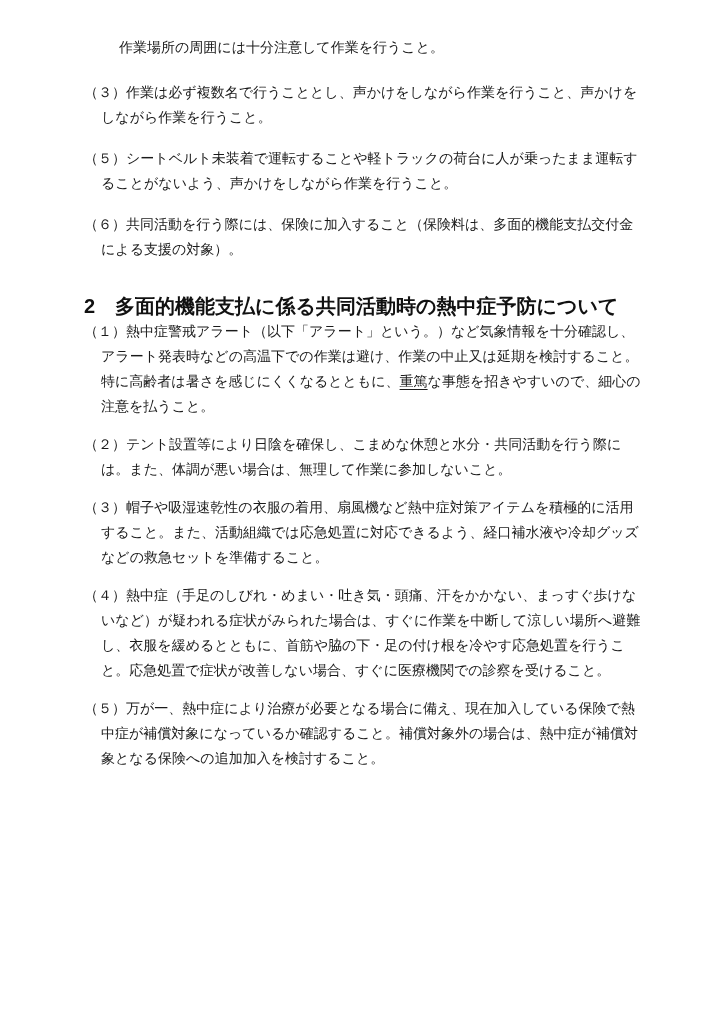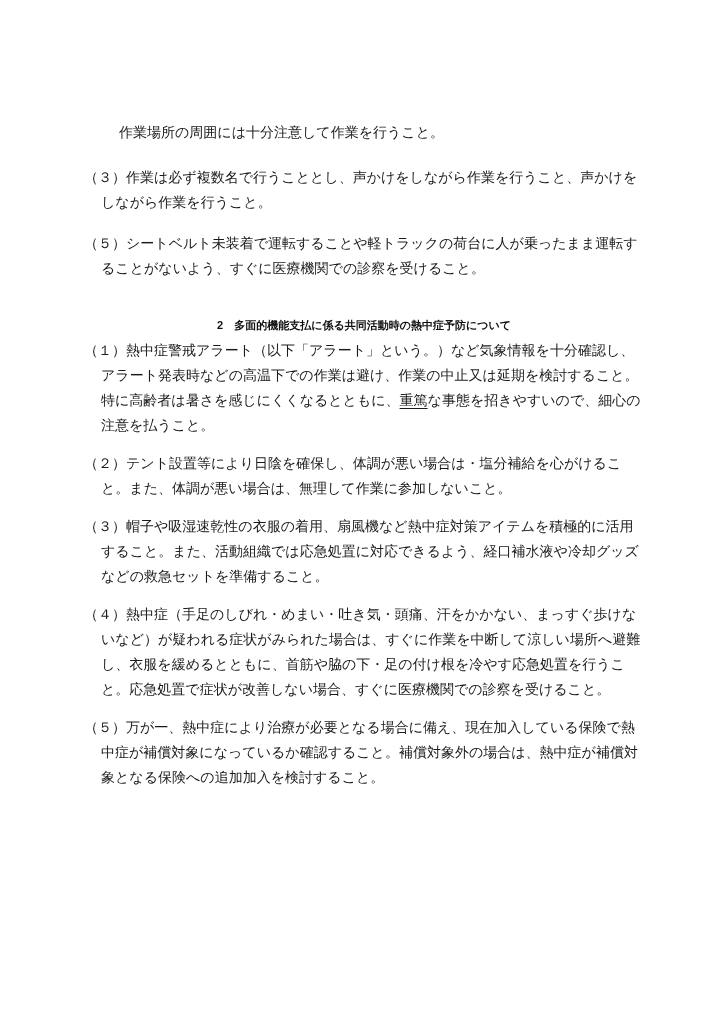--- a/index.html
+++ b/index.html
@@ -6,21 +6,21 @@
     margin: 0;
     padding: 0;
     background: #ffffff;
   }
   .page {
     position: relative;
     width: 724px;
     height: 1024px;
     background: #ffffff;
     box-sizing: border-box;
-    padding: 120px 82px 40px 84px;
+    padding: 35px 82px 40px 84px;
     font-family: "Liberation Serif", "DejaVu Serif", serif;
     font-size: 14px;
     line-height: 25px;
     color: #1a1a1a;
     overflow: hidden;
   }
   .content {
     width: 560px;
   }
   
@@ -37,52 +37,52 @@
   .item .marker {
     letter-spacing: 0;
   }
   .sec2 .item {
     margin-bottom: 13px;
   }
   .section-heading {
     margin: 32px 0 0 0;
     font-family: "Liberation Sans", "DejaVu Sans", sans-serif;
     font-weight: 700;
-    font-size: 11px;
+    font-size: 20px;
     line-height: 25px;
     color: #111111;
-    text-align: center;
   }
   .u {
     text-decoration: underline;
     text-underline-offset: 3px;
   }
 </style>
 </head>
 <body>
 
 <div class="page">
   <div class="content">
 
     <p class="cont-line">作業場所の周囲には十分注意して作業を行うこと。</p>
 
     <div class="sec1">
       <p class="item"><span class="marker">（３）</span><span>作業は必ず複数名で行うこととし、声かけをしながら作業を行うこと、声かけをしながら作業を行うこと。</span></p>
 
 
-      <p class="item"><span class="marker">（５）</span><span>シートベルト未装着で運転することや軽トラックの荷台に人が乗ったまま運転することがないよう、すぐに医療機関での診察を受けること。</span></p>
+      <p class="item"><span class="marker">（５）</span><span>シートベルト未装着で運転することや軽トラックの荷台に人が乗ったまま運転することがないよう、声かけをしながら作業を行うこと。</span></p>
 
+      <p class="item"><span class="marker">（６）</span><span>共同活動を行う際には、保険に加入すること（保険料は、多面的機能支払交付金による支援の対象）。</span></p>
     </div>
 
     <p class="section-heading">2　多面的機能支払に係る共同活動時の熱中症予防について</p>
 
     <div class="sec2">
       <p class="item"><span class="marker">（１）</span><span>熱中症警戒アラート（以下「アラート」という。）など気象情報を十分確認し、アラート発表時などの高温下での作業は避け、作業の中止又は延期を検討すること。特に高齢者は暑さを感じにくくなるとともに、</span><span class="u">重篤</span><span>な事態を招きやすいので、細心の注意を払うこと。</span></p>
 
-      <p class="item"><span class="marker">（２）</span><span>テント設置等により日陰を確保し、体調が悪い場合は・塩分補給を心がけること。また、体調が悪い場合は、無理して作業に参加しないこと。</span></p>
+      <p class="item"><span class="marker">（２）</span><span>テント設置等により日陰を確保し、こまめな休憩と水分・共同活動を行う際には。また、体調が悪い場合は、無理して作業に参加しないこと。</span></p>
 
       <p class="item"><span class="marker">（３）</span><span>帽子や吸湿速乾性の衣服の着用、扇風機など熱中症対策アイテムを積極的に活用すること。また、活動組織では応急処置に対応できるよう、経口補水液や冷却グッズなどの救急セットを準備すること。</span></p>
 
       <p class="item"><span class="marker">（４）</span><span>熱中症（手足のしびれ・めまい・吐き気・頭痛、汗をかかない、まっすぐ歩けないなど）が疑われる症状がみられた場合は、すぐに作業を中断して涼しい場所へ避難し、衣服を緩めるとともに、首筋や脇の下・足の付け根を冷やす応急処置を行うこと。応急処置で症状が改善しない場合、すぐに医療機関での診察を受けること。</span></p>
 
       <p class="item"><span class="marker">（５）</span><span>万が一、熱中症により治療が必要となる場合に備え、現在加入している保険で熱中症が補償対象になっているか確認すること。補償対象外の場合は、熱中症が補償対象となる保険への追加加入を検討すること。</span></p>
     </div>
 
   </div>
 </div>

